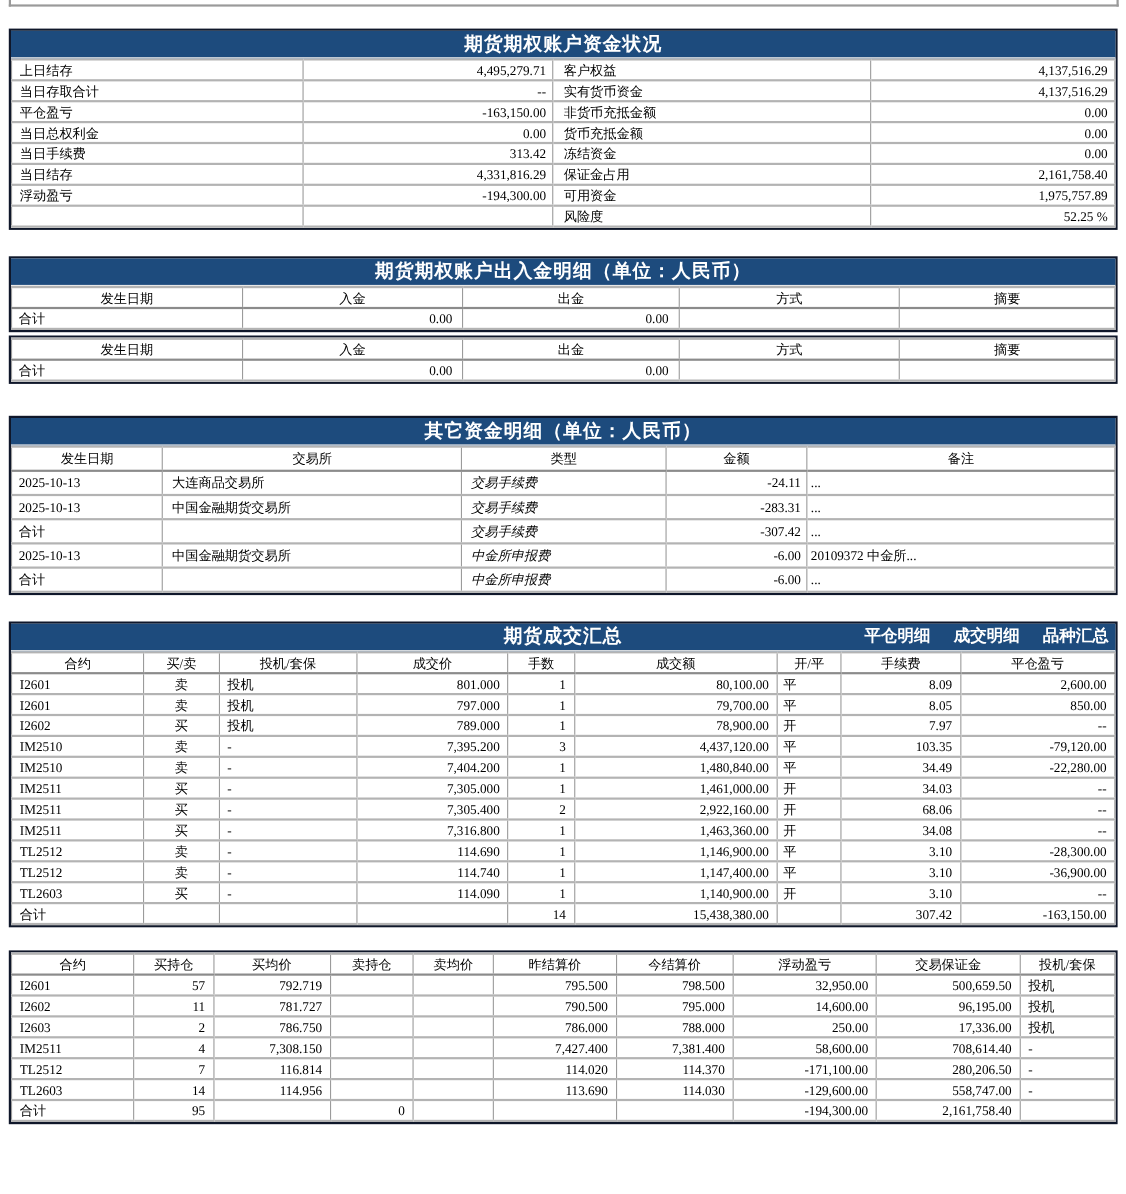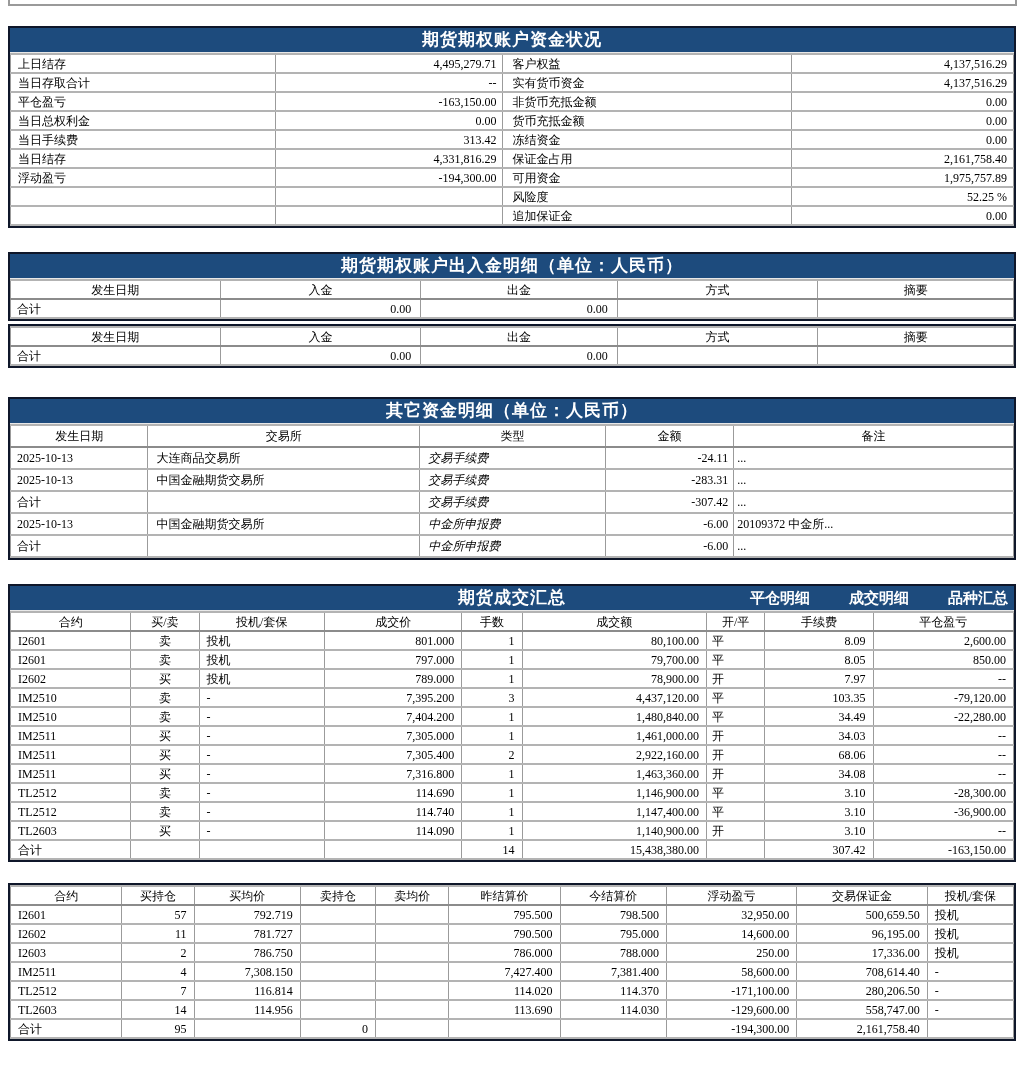--- a/index.html
+++ b/index.html
@@ -49,21 +49,21 @@
     font-size: 17px;
     line-height: 24px;
     letter-spacing: 1px;
   }
   .bar-links {
     position: absolute;
     top: 0;
     right: 6px;
     height: 24px;
     display: flex;
-    gap: 39px;
+    gap: 21px;
     align-items: center;
   }
   .bar-links a {
     color: #ffffff;
     font-family: "Liberation Sans", "DejaVu Sans", sans-serif;
     font-weight: bold;
     font-size: 15px;
     line-height: 24px;
     text-decoration: none;
     cursor: pointer;
@@ -184,26 +184,20 @@
             <td>浮动盈亏</td>
             <td>-194,300.00</td>
             <td>可用资金</td>
             <td>1,975,757.89</td>
           </tr>
           <tr>
             <td></td>
             <td></td>
             <td>风险度</td>
             <td>52.25 %</td>
-          </tr>
-          <tr>
-            <td></td>
-            <td></td>
-            <td>追加保证金</td>
-            <td>0.00</td>
           </tr>
         </tbody>
     </table>
   </section>
 
   <section class="block mt-cashrmb">
     <div class="title-bar">
       <span class="bar-title">期货期权账户出入金明细（单位：人民币）</span>
     </div>
     <table class="grid t-cash">

